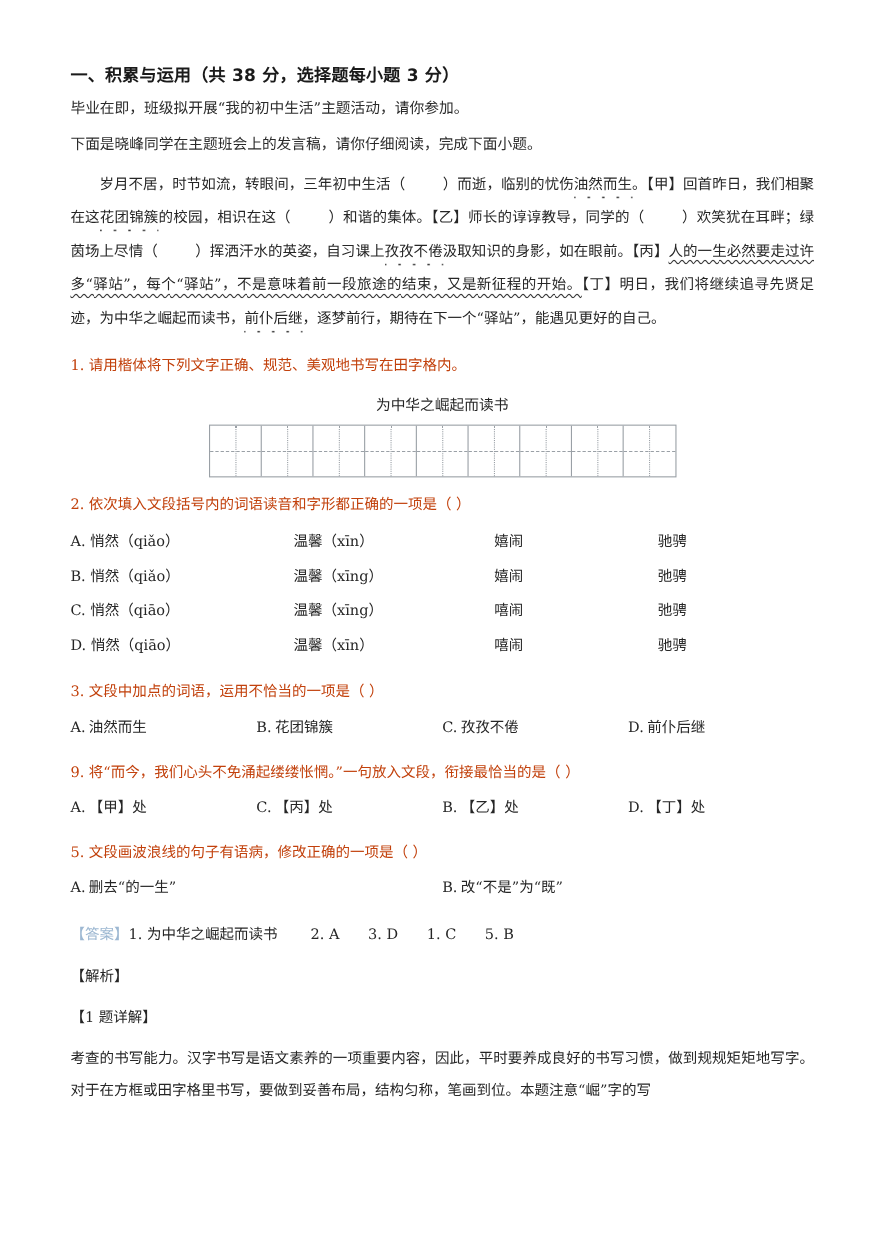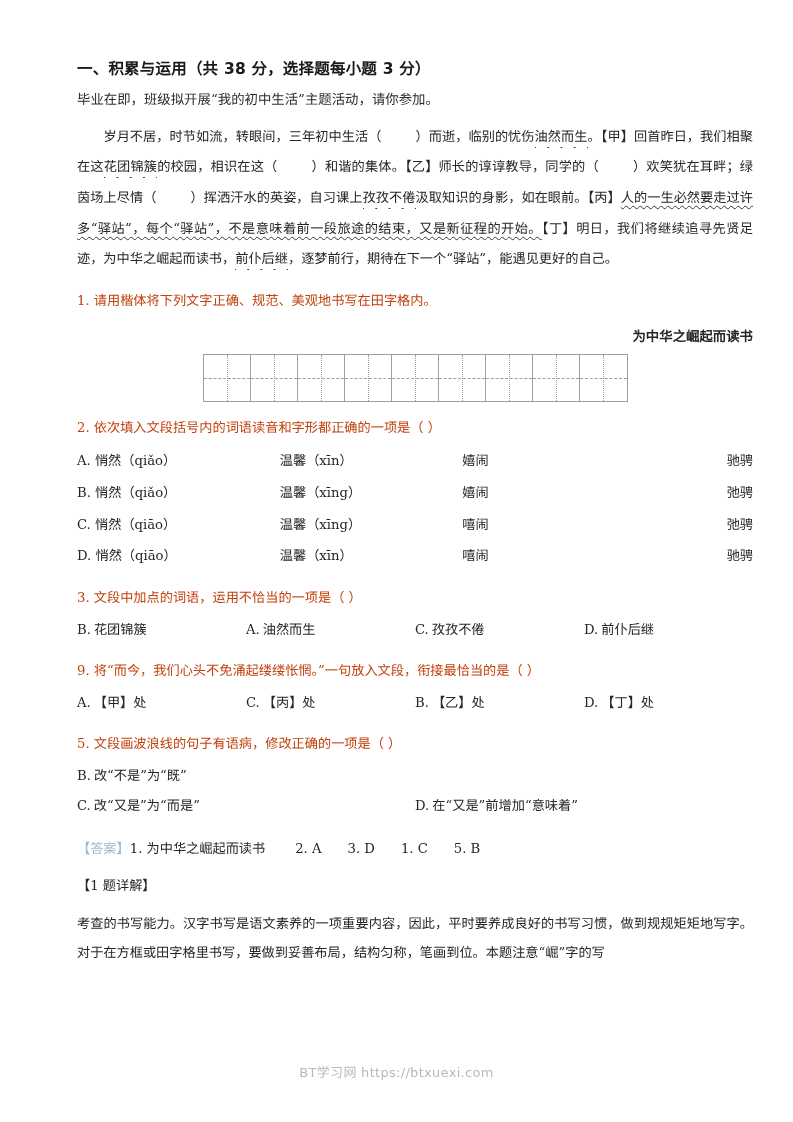--- a/index.html
+++ b/index.html
@@ -18,21 +18,21 @@
   }
   .page {
     position: absolute;
     left: 0; top: 0;
     width: 793px;
     height: 1122px;
     padding: 0;
   }
   .content {
     position: absolute;
-    left: 77px;
+    left: 64px;
     top: 56px;
     width: 676px;
   }
 
   
   .section-title {
     font-family: "DejaVu Sans", "Liberation Sans", sans-serif;
     font-weight: bold;
     font-size: 15.5px;
     letter-spacing: 0.2px;
@@ -85,25 +85,24 @@
   }
 
   
   .question {
     font-size: 13.2px;
     line-height: 1.75;
     margin: 14px 0 6px 0;
     color: #c2410c;
   }
   .q-center {
-    text-align: right;
+    text-align: center;
     font-size: 13.4px;
     margin: 13px 0 9px 0;
     color: #262626;
-    font-weight: bold;
   }
 
   
   .grid-wrap {
     display: flex;
     justify-content: center;
     margin: 4px 0 14px 0;
   }
   .tianzige {
     display: flex;
@@ -155,21 +154,21 @@
     color: #262626;
   }
   .mc-table td {
     padding: 6px 0;
     vertical-align: top;
     line-height: 1.5;
   }
   .mc-c1 { width: 30%; }
   .mc-c2 { width: 27%; }
   .mc-c3 { width: 22%; }
-  .mc-c4 { width: 21%; text-align: right; }
+  .mc-c4 { width: 21%; }
 
   
   .answer-line {
     font-size: 13.2px;
     line-height: 1.9;
     margin: 16px 0 0 0;
     color: #262626;
   }
   .tag-blue {
     color: #9db8d2;
@@ -208,20 +207,21 @@
 </style>
 </head>
 <body>
 
 <div class="page">
   <div class="content">
 
     <h1 class="section-title">一、积累与运用（共 38 分，选择题每小题 3 分）</h1>
 
     <p class="lead">毕业在即，班级拟开展“我的初中生活”主题活动，请你参加。</p>
+    <p class="lead">下面是晓峰同学在主题班会上的发言稿，请你仔细阅读，完成下面小题。</p>
 
     <p class="body-para indent"><span>岁月不居，时节如流，转眼间，三年初中生活（</span><span class="blank"></span><span>）而逝，临别的忧伤</span><span class="dotted">油然而生</span><span>。【甲】回首昨日，我们相聚在这</span><span class="dotted">花团锦簇</span><span>的校园，相识在这（</span><span class="blank"></span><span>）和谐的集体。【乙】师长的谆谆教导，同学的（</span><span class="blank"></span><span>）欢笑犹在耳畔；绿茵场上尽情（</span><span class="blank"></span><span>）挥洒汗水的英姿，自习课上</span><span class="dotted">孜孜不倦</span><span>汲取知识的身影，如在眼前。【丙】</span><span class="wavy">人的一生必然要走过许多“驿站”，每个“驿站”，不是意味着前一段旅途的结束，又是新征程的开始。</span><span>【丁】明日，我们将继续追寻先贤足迹，为中华之崛起而读书，</span><span class="dotted">前仆后继</span><span>，逐梦前行，期待在下一个“驿站”，能遇见更好的自己。</span></p>
 
     <p class="question">1. 请用楷体将下列文字正确、规范、美观地书写在田字格内。</p>
     <p class="q-center">为中华之崛起而读书</p>
     <div class="grid-wrap">
       <div class="tianzige" id="tianzige">
           <div class="tz-cell"></div>
           <div class="tz-cell"></div>
           <div class="tz-cell"></div>
@@ -259,44 +259,41 @@
           <td class="mc-c1"><span>D.</span> <span>悄然（qiāo）</span></td>
           <td class="mc-c2"><span>温馨（xīn）</span></td>
           <td class="mc-c3"><span>嘻闹</span></td>
           <td class="mc-c4"><span>驰骋</span></td>
         </tr>
       </tbody>
     </table>
 
     <p class="question"><span>3. 文段中加点的词语，运用不恰当的一项是（        ）</span></p>
     <div class="options cols4">
+      <div class="opt"><span class="opt-label">A.</span><span>油然而生</span></div>
       <div class="opt"><span class="opt-label">B.</span><span>花团锦簇</span></div>
-      <div class="opt"><span class="opt-label">A.</span><span>油然而生</span></div>
       <div class="opt"><span class="opt-label">C.</span><span>孜孜不倦</span></div>
       <div class="opt"><span class="opt-label">D.</span><span>前仆后继</span></div>
     </div>
 
     <p class="question">9. 将“而今，我们心头不免涌起缕缕怅惘。”一句放入文段，衔接最恰当的是（        ）</p>
     <div class="options cols4">
       <div class="opt"><span class="opt-label">A.</span><span>【甲】处</span></div>
       <div class="opt"><span class="opt-label">C.</span><span>【丙】处</span></div>
       <div class="opt"><span class="opt-label">B.</span><span>【乙】处</span></div>
       <div class="opt"><span class="opt-label">D.</span><span>【丁】处</span></div>
     </div>
 
     <p class="question">5. 文段画波浪线的句子有语病，修改正确的一项是（        ）</p>
     <div class="options cols2">
+      <div class="opt"><span class="opt-label">A.</span><span>删去“的一生”</span></div>
       <div class="opt"><span class="opt-label">B.</span><span>改“不是”为“既”</span></div>
     </div>
-    <div class="options cols2">
-      <div class="opt"><span class="opt-label">C.</span><span>改“又是”为“而是”</span></div>
-      <div class="opt"><span class="opt-label">D.</span><span>在“又是”前增加“意味着”</span></div>
-    </div>
 
     <p class="answer-line"><span class="tag-blue">【答案】</span><span class="ans-item ans-first">1. 为中华之崛起而读书</span><span class="ans-item">2. A</span><span class="ans-item">3. D</span><span class="ans-item">1. C</span><span class="ans-item">5. B</span></p>
 
+    <p class="plain-line tag-blue">【解析】</p>
     <p class="plain-line">【1 题详解】</p>
     <p class="explain-para">考查的书写能力。汉字书写是语文素养的一项重要内容，因此，平时要养成良好的书写习惯，做到规规矩矩地写字。对于在方框或田字格里书写，要做到妥善布局，结构匀称，笔画到位。本题注意“崛”字的写</p>
 
   </div>
 
-  <div class="footer">BT学习网 https://btxuexi.com</div>
 </div>
 
 </body></html>

